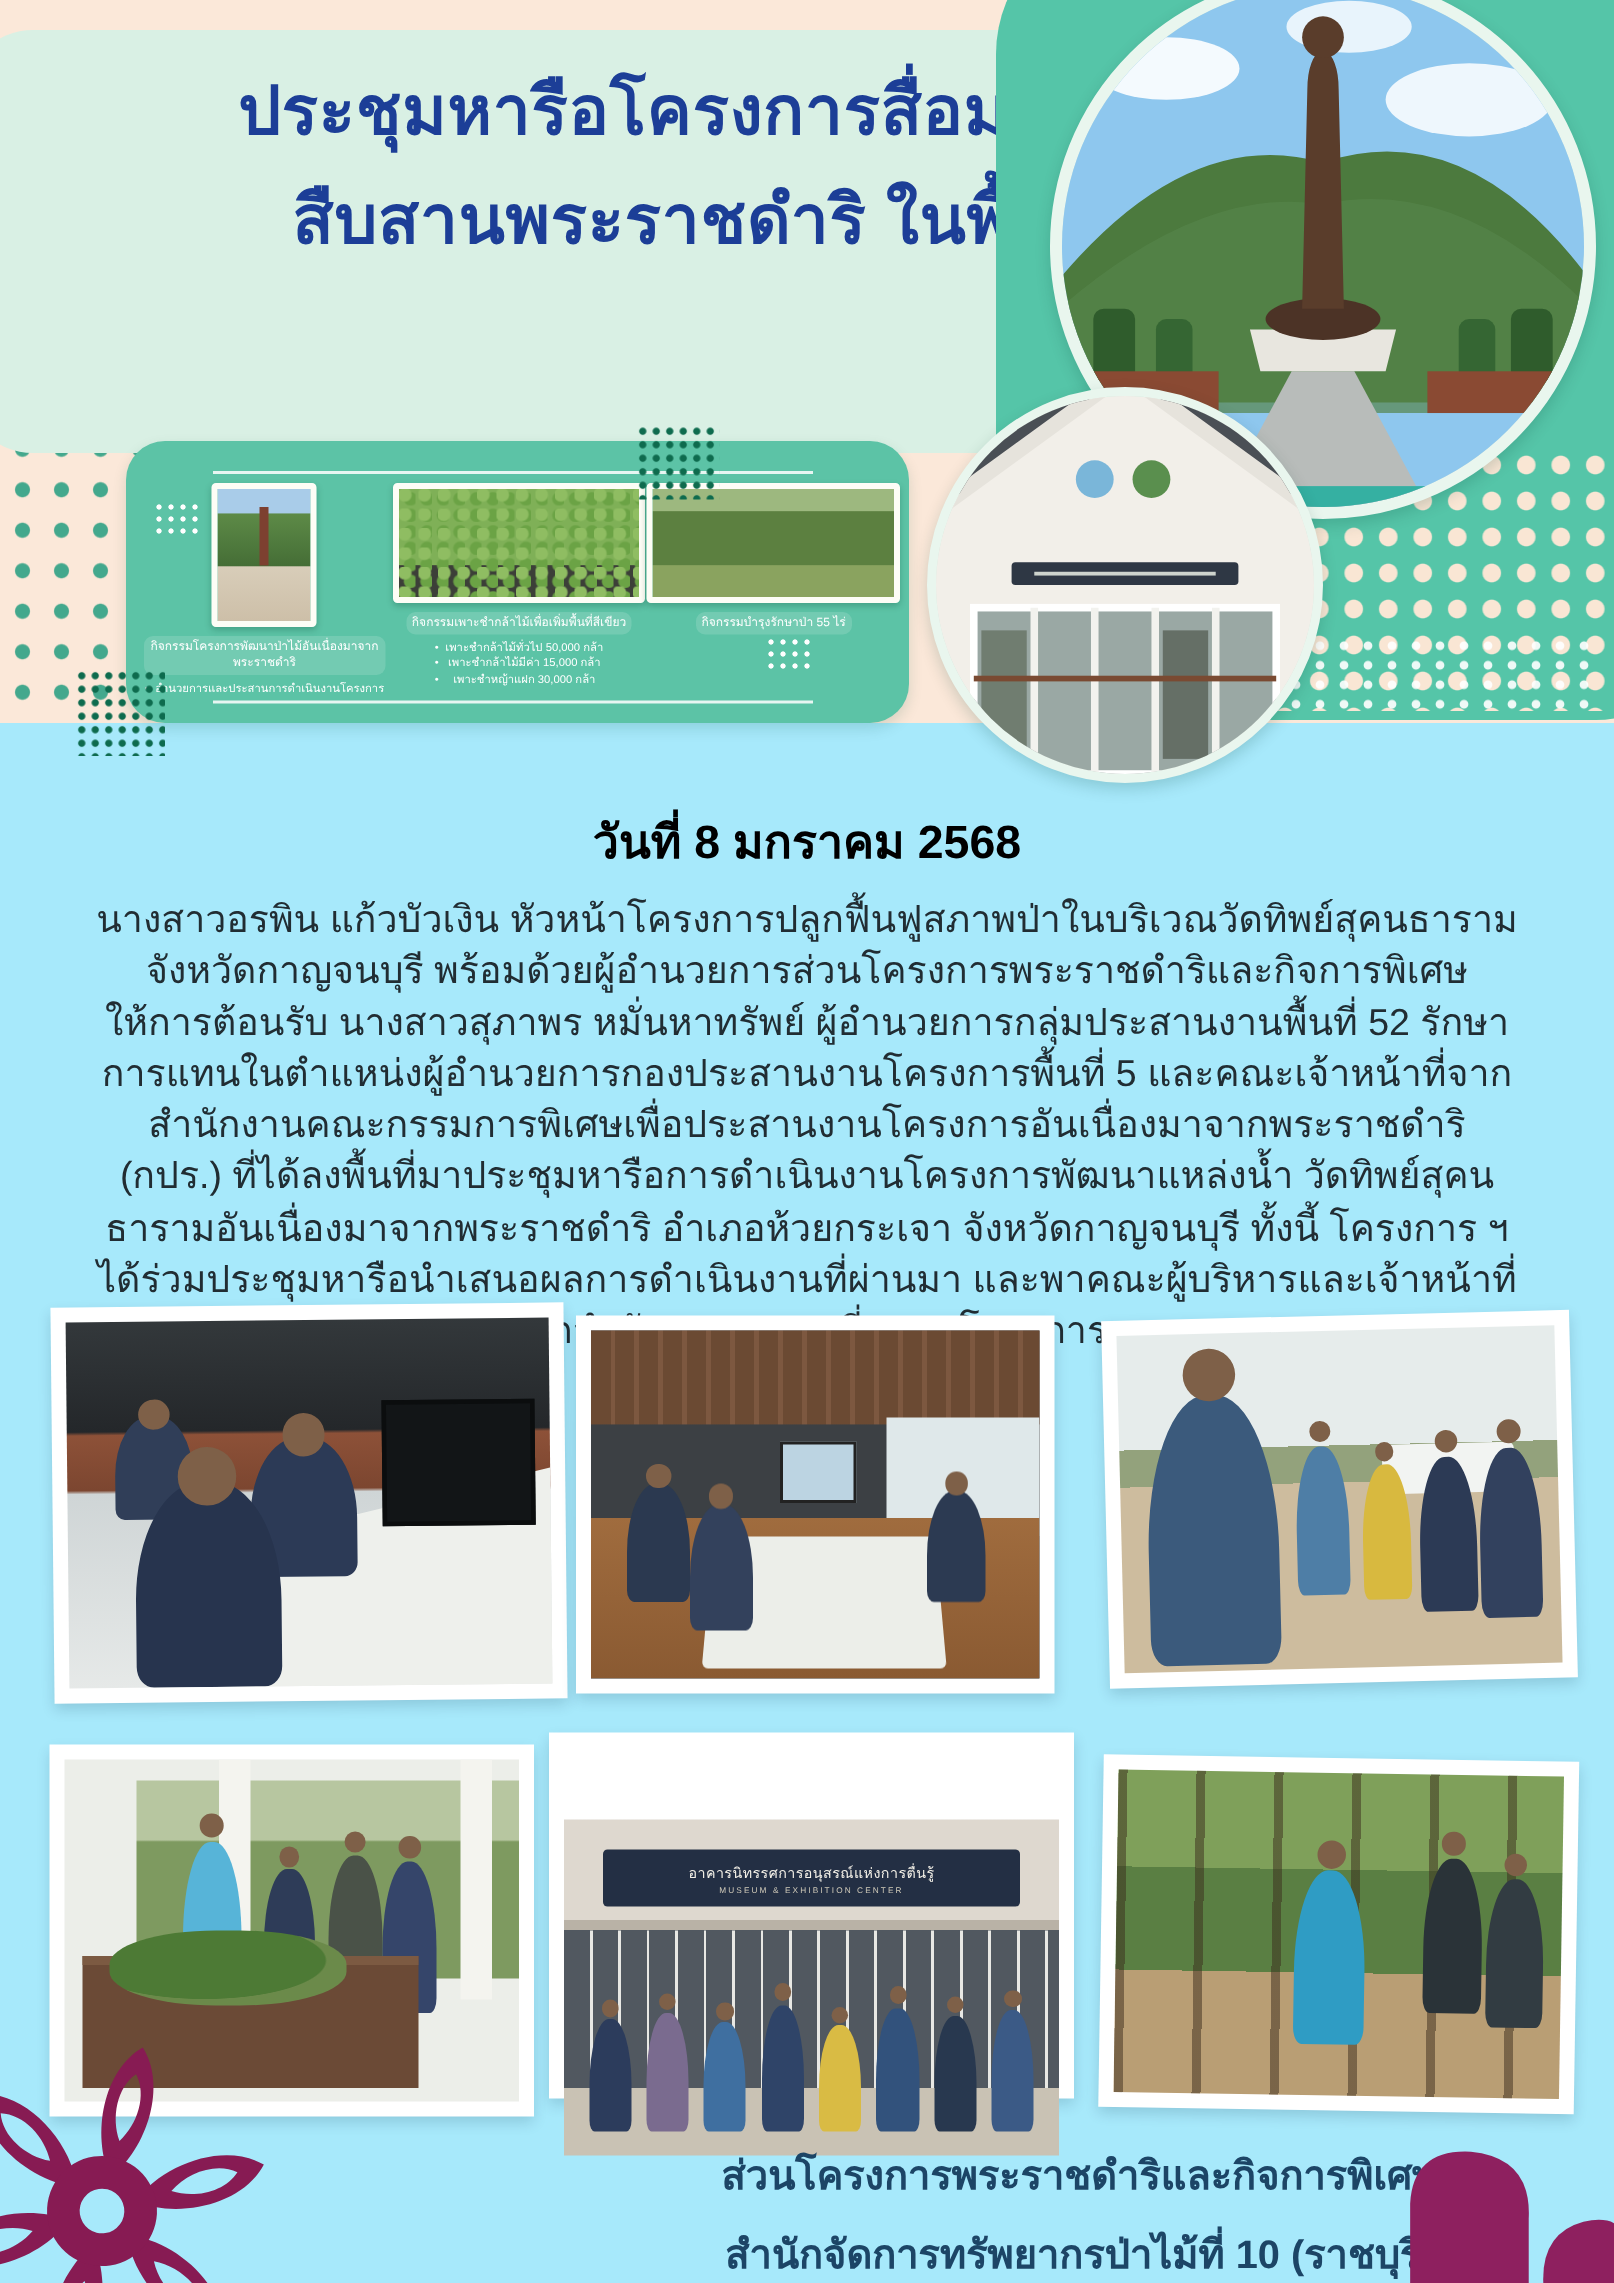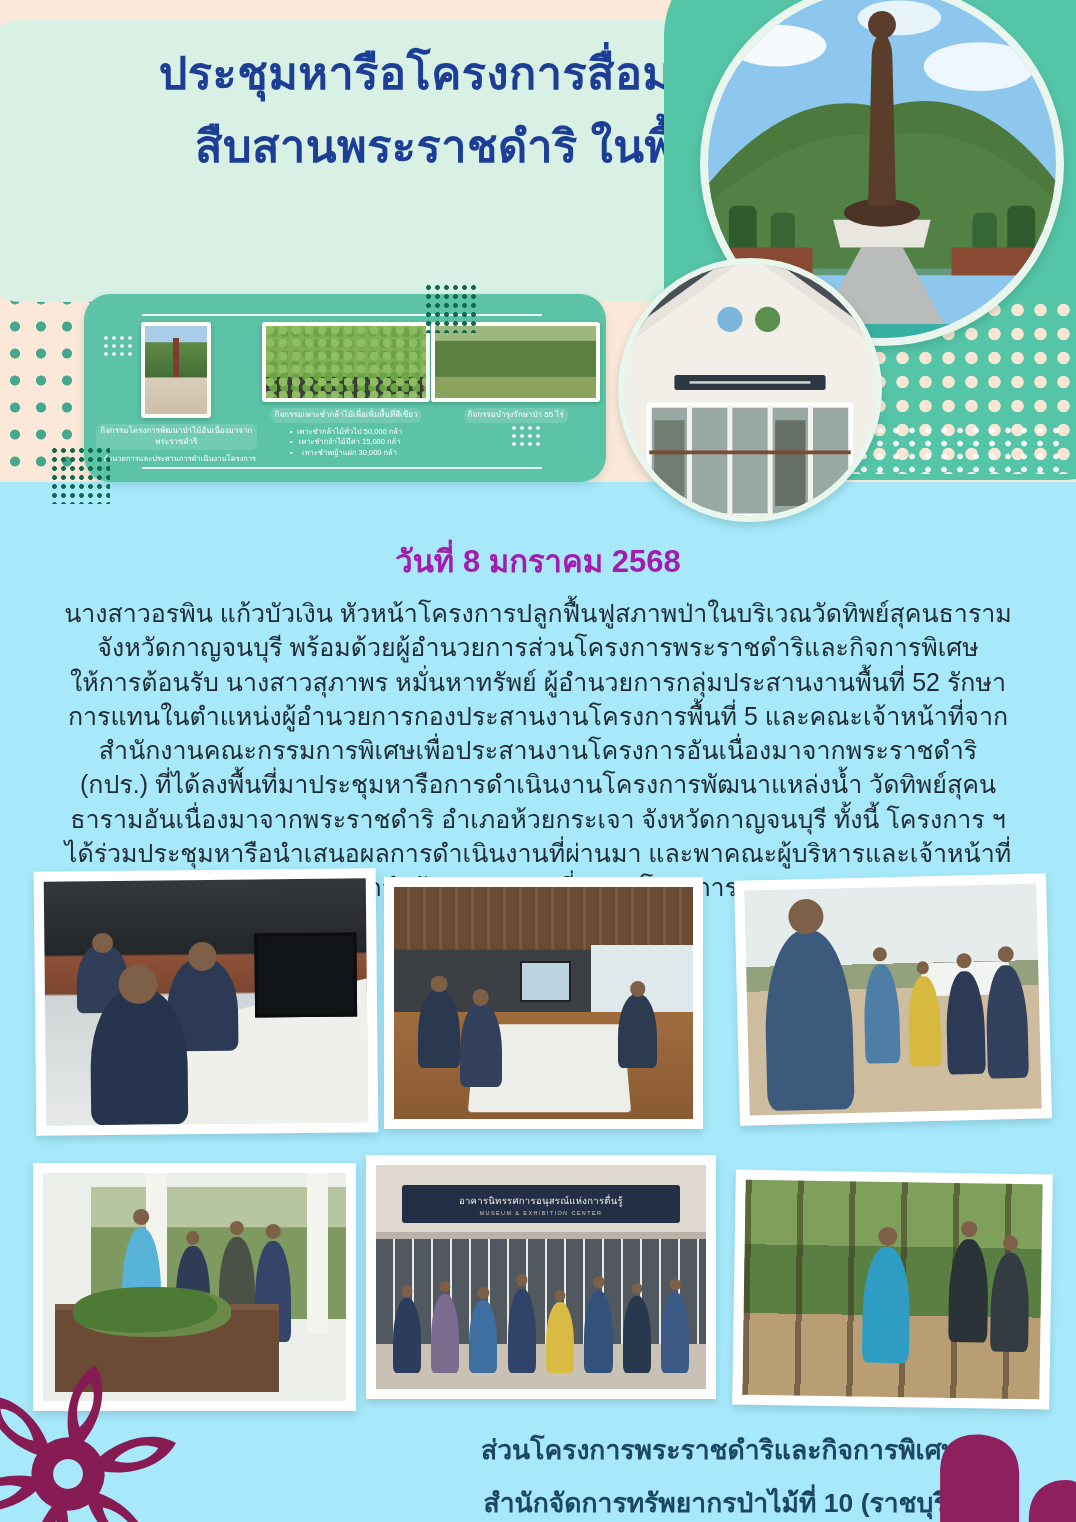--- a/index.html
+++ b/index.html
@@ -59,21 +59,21 @@
   .ci-5 .card-bullets li{padding-left:0;} .ci-5 .card-bullets li::before{content:"";}
   .mini-dots{position:absolute;width:30px;height:24px;
     background-image:radial-gradient(circle,#ffffff 1.5px,transparent 2px);background-size:8px 8px;}
   .mini-dots.tl{left:18px;top:40px;} .mini-dots.br{right:66px;bottom:34px;}
   .halftone{position:absolute;background-image:radial-gradient(circle,#0e6b4e 2.1px,transparent 2.7px);
     background-size:9px 9px;}
   .halftone.card-tr{left:424px;top:283px;width:56px;height:50px;}
   .halftone.card-bl{left:50px;top:446px;width:60px;height:58px;}
   
   .date-line{position:absolute;left:0;right:0;top:536px;text-align:center;
-    color:#a21caf;font-size:31px;font-weight:600;}
+    color:#000000;font-size:31px;font-weight:600;}
   .body-text{position:absolute;left:62px;width:952px;top:596px;text-align:center;
     color:#212d33;font-size:25px;line-height:1.37;font-weight:500;margin:0;}
   
   .photo{position:absolute;background:#ffffff;padding:10px;box-shadow:0 4px 9px rgba(0,40,60,.16);}
   .ph{position:relative;width:100%;height:100%;overflow:hidden;background:#d8dcda;}
   .p1{left:35px;top:870px;width:322px;height:244px;transform:rotate(-.6deg);}
   .p2{left:384px;top:877px;width:299px;height:232px;}
   .p3{left:737px;top:877px;width:292px;height:225px;transform:rotate(-1.4deg);}
   .p4{left:33px;top:1163px;width:303px;height:228px;}
   .p5{left:366px;top:1155px;width:330px;height:224px;}
@@ -118,21 +118,21 @@
   .p4-col.a{left:34%;} .p4-col.b{right:6%;}
   .p4-table{position:absolute;left:4%;bottom:4%;width:74%;height:36%;background:#6b4a36;
     border-top:6px solid #7c5a42;}
   .p4-model{position:absolute;left:10%;bottom:28%;width:52%;height:22%;background:
     radial-gradient(ellipse at 40% 40%,#4d7a35 0 60%,#6b8a4a 61% 100%);border-radius:45%;}
   .p4-f1{left:26%;top:24%;width:13%;height:48%;background:#57b4d8;}
   .p4-f2{left:44%;top:32%;width:11%;height:38%;background:#2e3c58;}
   .p4-f3{left:58%;top:28%;width:12%;height:42%;background:#4a5248;}
   .p4-f4{left:70%;top:30%;width:12%;height:44%;background:#35456a;}
   
-  .p5 .ph{background:linear-gradient(180deg,#ded8cf 0 30%,#b9b2a6 30% 33%,#515860 33% 80%,#c9c2b4 80% 100%);}
+  .p5 .ph{background:linear-gradient(180deg,#ded8cf 0 30%,#b9b2a6 30% 33%,#515860 33% 80%,#c9c2b4 80% 100%);margin-top:48px;}
   .p5-sign{position:absolute;left:8%;right:8%;top:9%;height:17%;background:#232f44;border-radius:3px;
     color:#f4f1e8;text-align:center;display:flex;flex-direction:column;justify-content:center;gap:2px;}
   .p5-sign .th{font-size:9.5px;letter-spacing:.3px;}
   .p5-sign .en{font-size:5.5px;letter-spacing:1.4px;color:#cfc9b8;}
   .p5-glass{position:absolute;left:0;right:0;top:33%;height:47%;
     background:repeating-linear-gradient(90deg,transparent 0 17px,#e8e8e4 17px 19px);}
   .crowd{position:absolute;left:5%;right:5%;bottom:7%;height:42%;display:flex;
     justify-content:space-between;align-items:flex-end;}
   .crowd .fig{position:relative;width:9.5%;height:88%;}
   .crowd .fig:nth-child(1){background:#2c3c5c;height:80%;}

